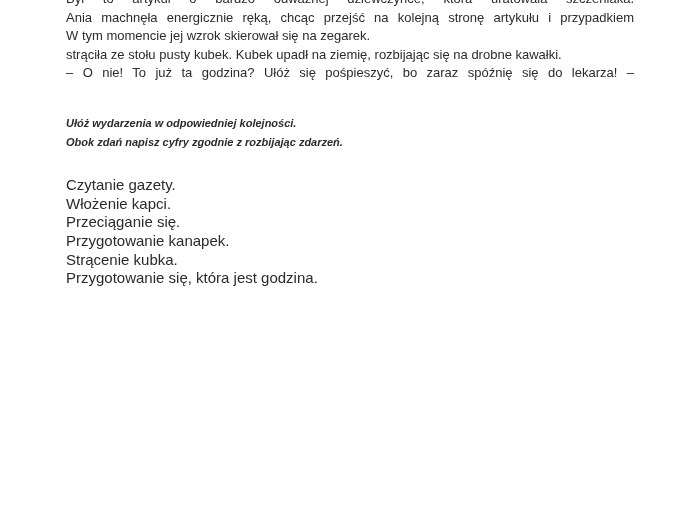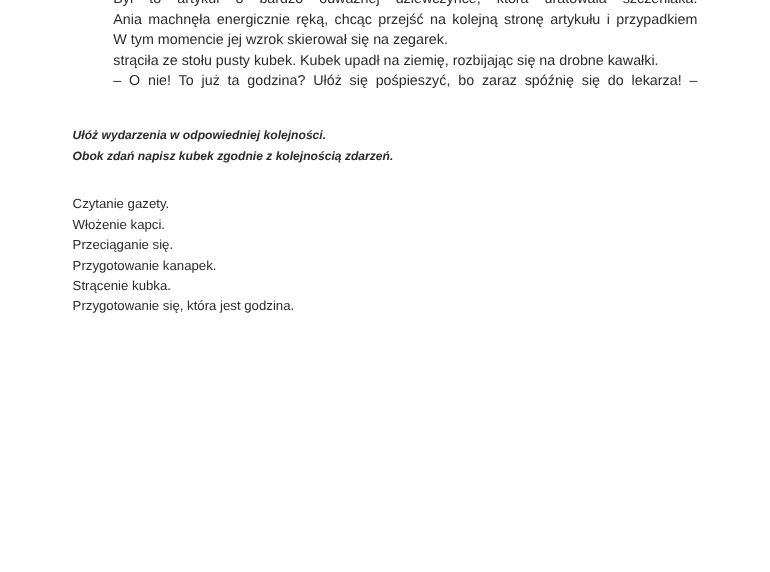--- a/index.html
+++ b/index.html
@@ -31,21 +31,20 @@
     font-size: 13px;
     line-height: 18.6px;
     text-align: justify;
     text-justify: inter-word;
     
     margin-top: -10px;
     white-space: normal;
   }
   .story .line {
     display: block;
-    margin-left: 37px;
   }
   
   .story .line.just {
     text-align: justify;
     text-align-last: justify;
   }
   .story .line.flush {
     text-align: left;
     text-align-last: left;
   }
@@ -63,21 +62,21 @@
   }
   .instructions .line {
     display: block;
   }
 
   
   .events {
     margin: 0;
     padding: 0;
     list-style: none;
-    font-size: 12px;
+    font-size: 15px;
     line-height: 18.6px;
     text-align: left;
     margin-top: 25px;
   }
   .events li {
     display: block;
     margin: 0;
     padding: 0;
   }
 </style>
@@ -89,21 +88,21 @@
   <div class="story">
     <span class="line just">Był to artykuł o bardzo odważnej dziewczynce, która uratowała szczeniaka.</span>
     <span class="line just">Ania machnęła energicznie ręką, chcąc przejść na kolejną stronę artykułu i przypadkiem</span>
     <span class="line flush">W tym momencie jej wzrok skierował się na zegarek.</span>
     <span class="line flush">strąciła ze stołu pusty kubek. Kubek upadł na ziemię, rozbijając się na drobne kawałki.</span>
     <span class="line just">– O nie! To już ta godzina? Ułóż się pośpieszyć, bo zaraz spóźnię się do lekarza! –</span>
   </div>
 
   <div class="instructions">
     <span class="line">Ułóż wydarzenia w odpowiedniej kolejności.</span>
-    <span class="line">Obok zdań napisz kubek zgodnie z kolejnością zdarzeń.</span>
+    <span class="line">Obok zdań napisz cyfry zgodnie z rozbijając zdarzeń.</span>
   </div>
 
   <ul class="events">
     <li>Czytanie gazety.</li>
     <li>Włożenie kapci.</li>
     <li>Przeciąganie się.</li>
     <li>Przygotowanie kanapek.</li>
     <li>Strącenie kubka.</li>
     <li>Przygotowanie się, która jest godzina.</li>
   </ul>

